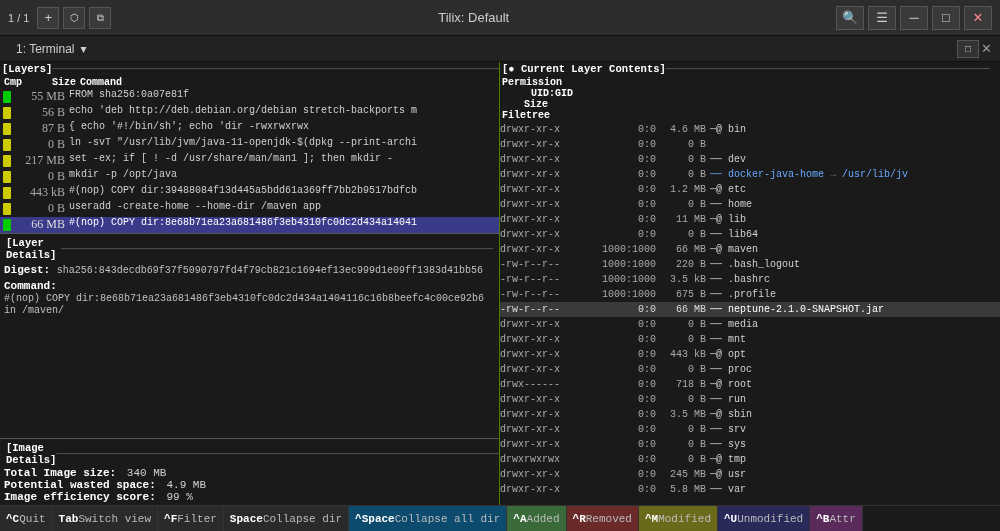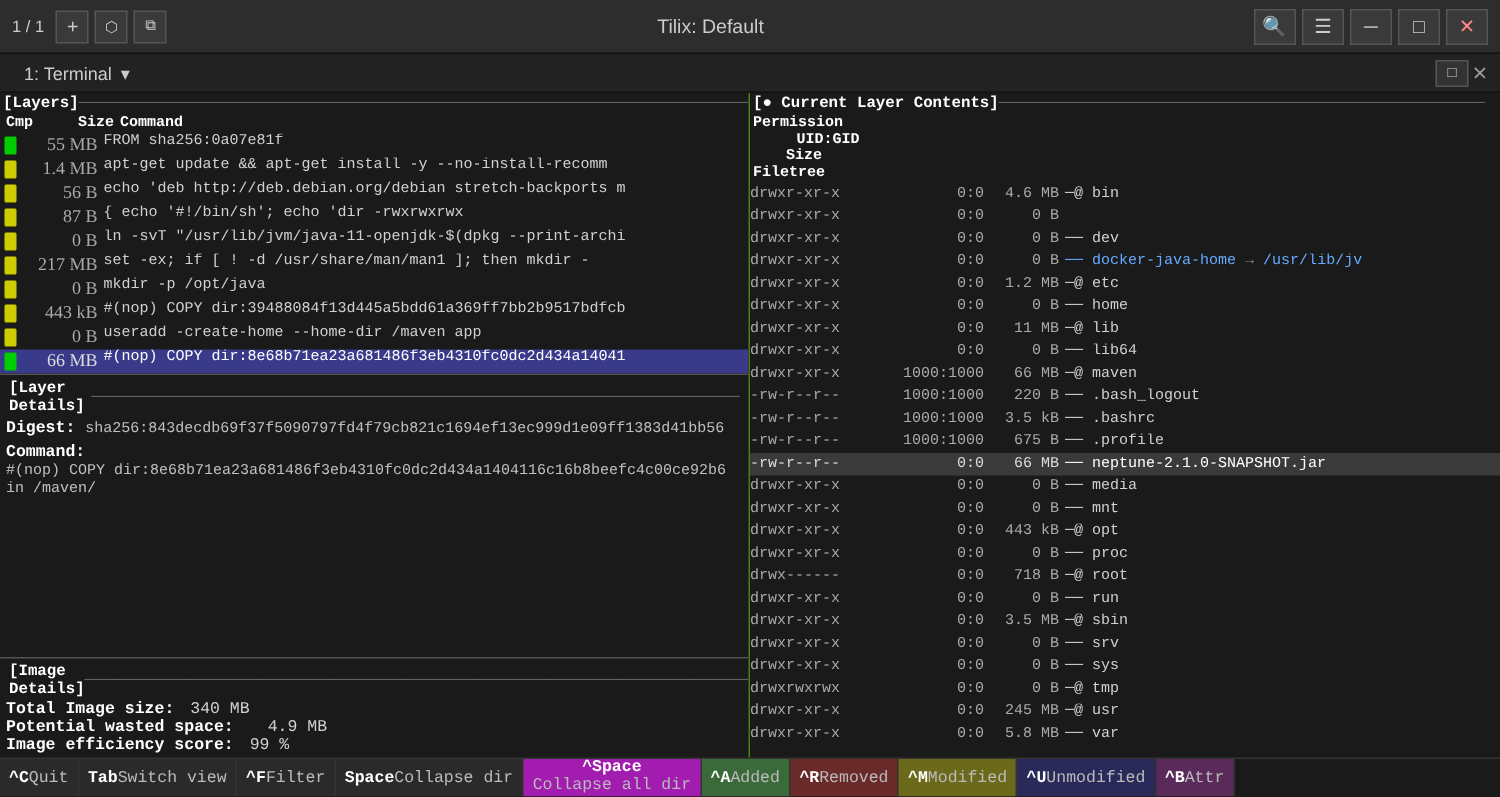--- a/index.html
+++ b/index.html
@@ -271,25 +271,20 @@
       </div>
       <div id="layers-table-area">
 
       <div class="layer-row">
             <div style="width: 8px; min-width: 8px; background: rgb(0, 204, 0); margin: 2px 3px; border-radius: 1px;"></div>
             <div class="layer-size">55 MB</div>
             <div class="layer-cmd">FROM sha256:0a07e81f</div>
           </div>
           <div class="layer-row">
             <div style="width: 8px; min-width: 8px; background: rgb(204, 204, 0); margin: 2px 3px; border-radius: 1px;"></div>
-            <div class="layer-size">1.4 MB</div>
-            <div class="layer-cmd">apt-get update &amp;&amp; apt-get install -y --no-install-recomm</div>
-          </div>
-          <div class="layer-row">
-            <div style="width: 8px; min-width: 8px; background: rgb(204, 204, 0); margin: 2px 3px; border-radius: 1px;"></div>
             <div class="layer-size">56 B</div>
             <div class="layer-cmd">echo 'deb http://deb.debian.org/debian stretch-backports m</div>
           </div>
           <div class="layer-row">
             <div style="width: 8px; min-width: 8px; background: rgb(204, 204, 0); margin: 2px 3px; border-radius: 1px;"></div>
             <div class="layer-size">87 B</div>
             <div class="layer-cmd">{   echo '#!/bin/sh';   echo 'dir -rwxrwxrwx</div>
           </div>
           <div class="layer-row">
             <div style="width: 8px; min-width: 8px; background: rgb(204, 204, 0); margin: 2px 3px; border-radius: 1px;"></div>
@@ -345,21 +340,21 @@
       <div class="section-wrap">
         <span class="bracket-title">[Image Details]</span>
         <span class="line-fill">──────────────────────────────────────────────────────────────────────────</span>
       </div>
       <div>
         <span class="bold-label">Total Image size:</span>
         <span class="value-text" style="margin-left:4px;">340 MB</span>
       </div>
       <div>
         <span class="bold-label">Potential wasted space:</span>
-        <span class="value-text" style="margin-left:16px;">4.9 MB</span>
+        <span class="value-text" style="margin-left:4px;">4.9 MB</span>
       </div>
       <div>
         <span class="bold-label">Image efficiency score:</span>
         <span class="value-text" style="margin-left:4px;">99 %</span>
       </div>
     </div>
 
   </div>
 
   <div id="right-panel">
@@ -540,21 +535,21 @@
       <span class="status-desc"> Switch view</span>
     </div>
     <div class="status-item" style="background: rgb(42, 42, 42);">
       <span class="status-key">^F</span>
       <span class="status-desc"> Filter</span>
     </div>
     <div class="status-item" style="background: rgb(42, 42, 42);">
       <span class="status-key">Space</span>
       <span class="status-desc"> Collapse dir</span>
     </div>
-    <div class="status-item" style="background: #a21caf; flex-direction: column;">
+    <div class="status-item" style="background: #0c4a6e;">
       <span class="status-key">^Space</span>
       <span class="status-desc"> Collapse all dir</span>
     </div>
     <div class="status-item" style="background: rgb(58, 106, 58);">
       <span class="status-key">^A</span>
       <span class="status-desc"> Added</span>
     </div>
     <div class="status-item" style="background: rgb(106, 42, 42);">
       <span class="status-key">^R</span>
       <span class="status-desc"> Removed</span>

